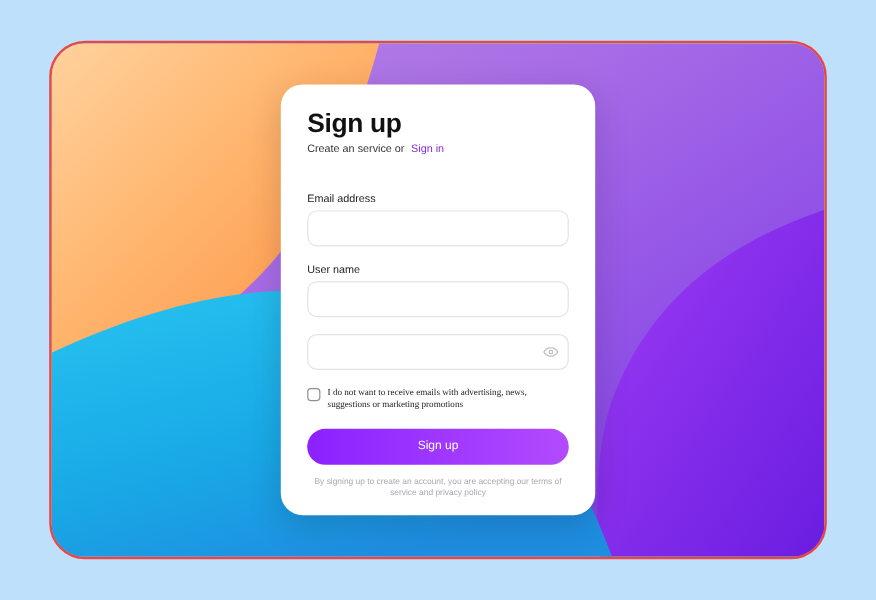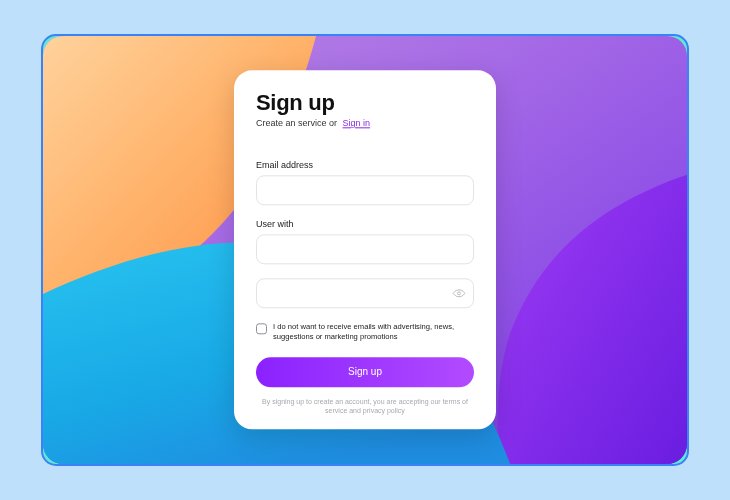--- a/index.html
+++ b/index.html
@@ -2,22 +2,22 @@
 <html><head>
 <meta charset="utf-8">
 <style>
   * { margin: 0; padding: 0; box-sizing: border-box; }
   html, body { width: 730px; height: 500px; overflow: hidden; font-family: -apple-system, BlinkMacSystemFont, 'Segoe UI', Arial, sans-serif; }
   body { background: #bfe0fb; display: flex; align-items: center; justify-content: center; }
 
   .device-frame {
     width: 648px;
     height: 432px;
-    border: 2px solid #3b82f6;
-    border-radius: 15px;
+    border: 2px solid #ef4444;
+    border-radius: 30px;
     overflow: hidden;
     position: relative;
     background: #5eead4;
   }
 
   .wallpaper {
     position: absolute;
     inset: 0;
     border-radius: 20px;
     overflow: hidden;
@@ -31,21 +31,21 @@
     transform: translate(-50%, -50%);
     width: 262px;
     background: #fff;
     border-radius: 18px;
     padding: 20px 22px 14px 22px;
     box-shadow: 0 8px 28px rgba(0,0,0,0.15);
   }
 
   .title { font-size: 22px; font-weight: 700; color: #111; letter-spacing: -0.3px; }
   .subtitle { font-size: 9px; color: #333; margin-top: 2px; }
-  .subtitle a { color: #8a2be2; text-decoration: underline; margin-left: 3px; cursor: pointer; }
+  .subtitle a { color: #8a2be2; margin-left: 3px; cursor: pointer; }
 
   .field { margin-top: 14px; }
   .field:first-of-type { margin-top: 32px; }
   .field-label { font-size: 9px; color: #222; display: block; margin-bottom: 5px; }
   .input-wrap { position: relative; }
   .text-input {
     width: 100%;
     height: 30px;
     border: 1px solid #e3e3e6;
     border-radius: 8px;
@@ -69,21 +69,21 @@
   .agree-row { display: flex; align-items: flex-start; gap: 6px; margin-top: 14px; }
   .checkbox {
     width: 11px; height: 11px;
     border: 1px solid #8f8f99;
     border-radius: 3px;
     flex: 0 0 11px;
     margin-top: 1px;
     cursor: pointer;
     background: #fff;
   }
-  .agree-text { font-size: 7.6px; line-height: 1.35; color: #222; }
+  .agree-text { font-size: 7.6px; line-height: 1.35; color: #222; font-family: Liberation Serif, serif; }
 
   .submit-btn {
     width: 100%;
     height: 30px;
     border: none;
     border-radius: 16px;
     margin-top: 14px;
     background: linear-gradient(90deg, #8b22ff 0%, #b24bff 100%);
     color: #fff;
     font-size: 10px;
@@ -144,21 +144,21 @@
     </p>
 
     <div class="field">
       <label class="field-label">Email address</label>
       <div class="input-wrap">
         <input class="text-input" type="text" placeholder="" style="">
       </div>
     </div>
 
     <div class="field">
-      <label class="field-label">User with</label>
+      <label class="field-label">User name</label>
       <div class="input-wrap">
         <input class="text-input" type="text" placeholder="" style="">
       </div>
     </div>
 
     <div class="field">
       <div class="input-wrap">
         <input class="text-input" type="password" placeholder="" style="">
         <span class="eye-btn">
           <svg viewBox="0 0 24 24" fill="none" stroke="currentColor" stroke-width="1.6">

